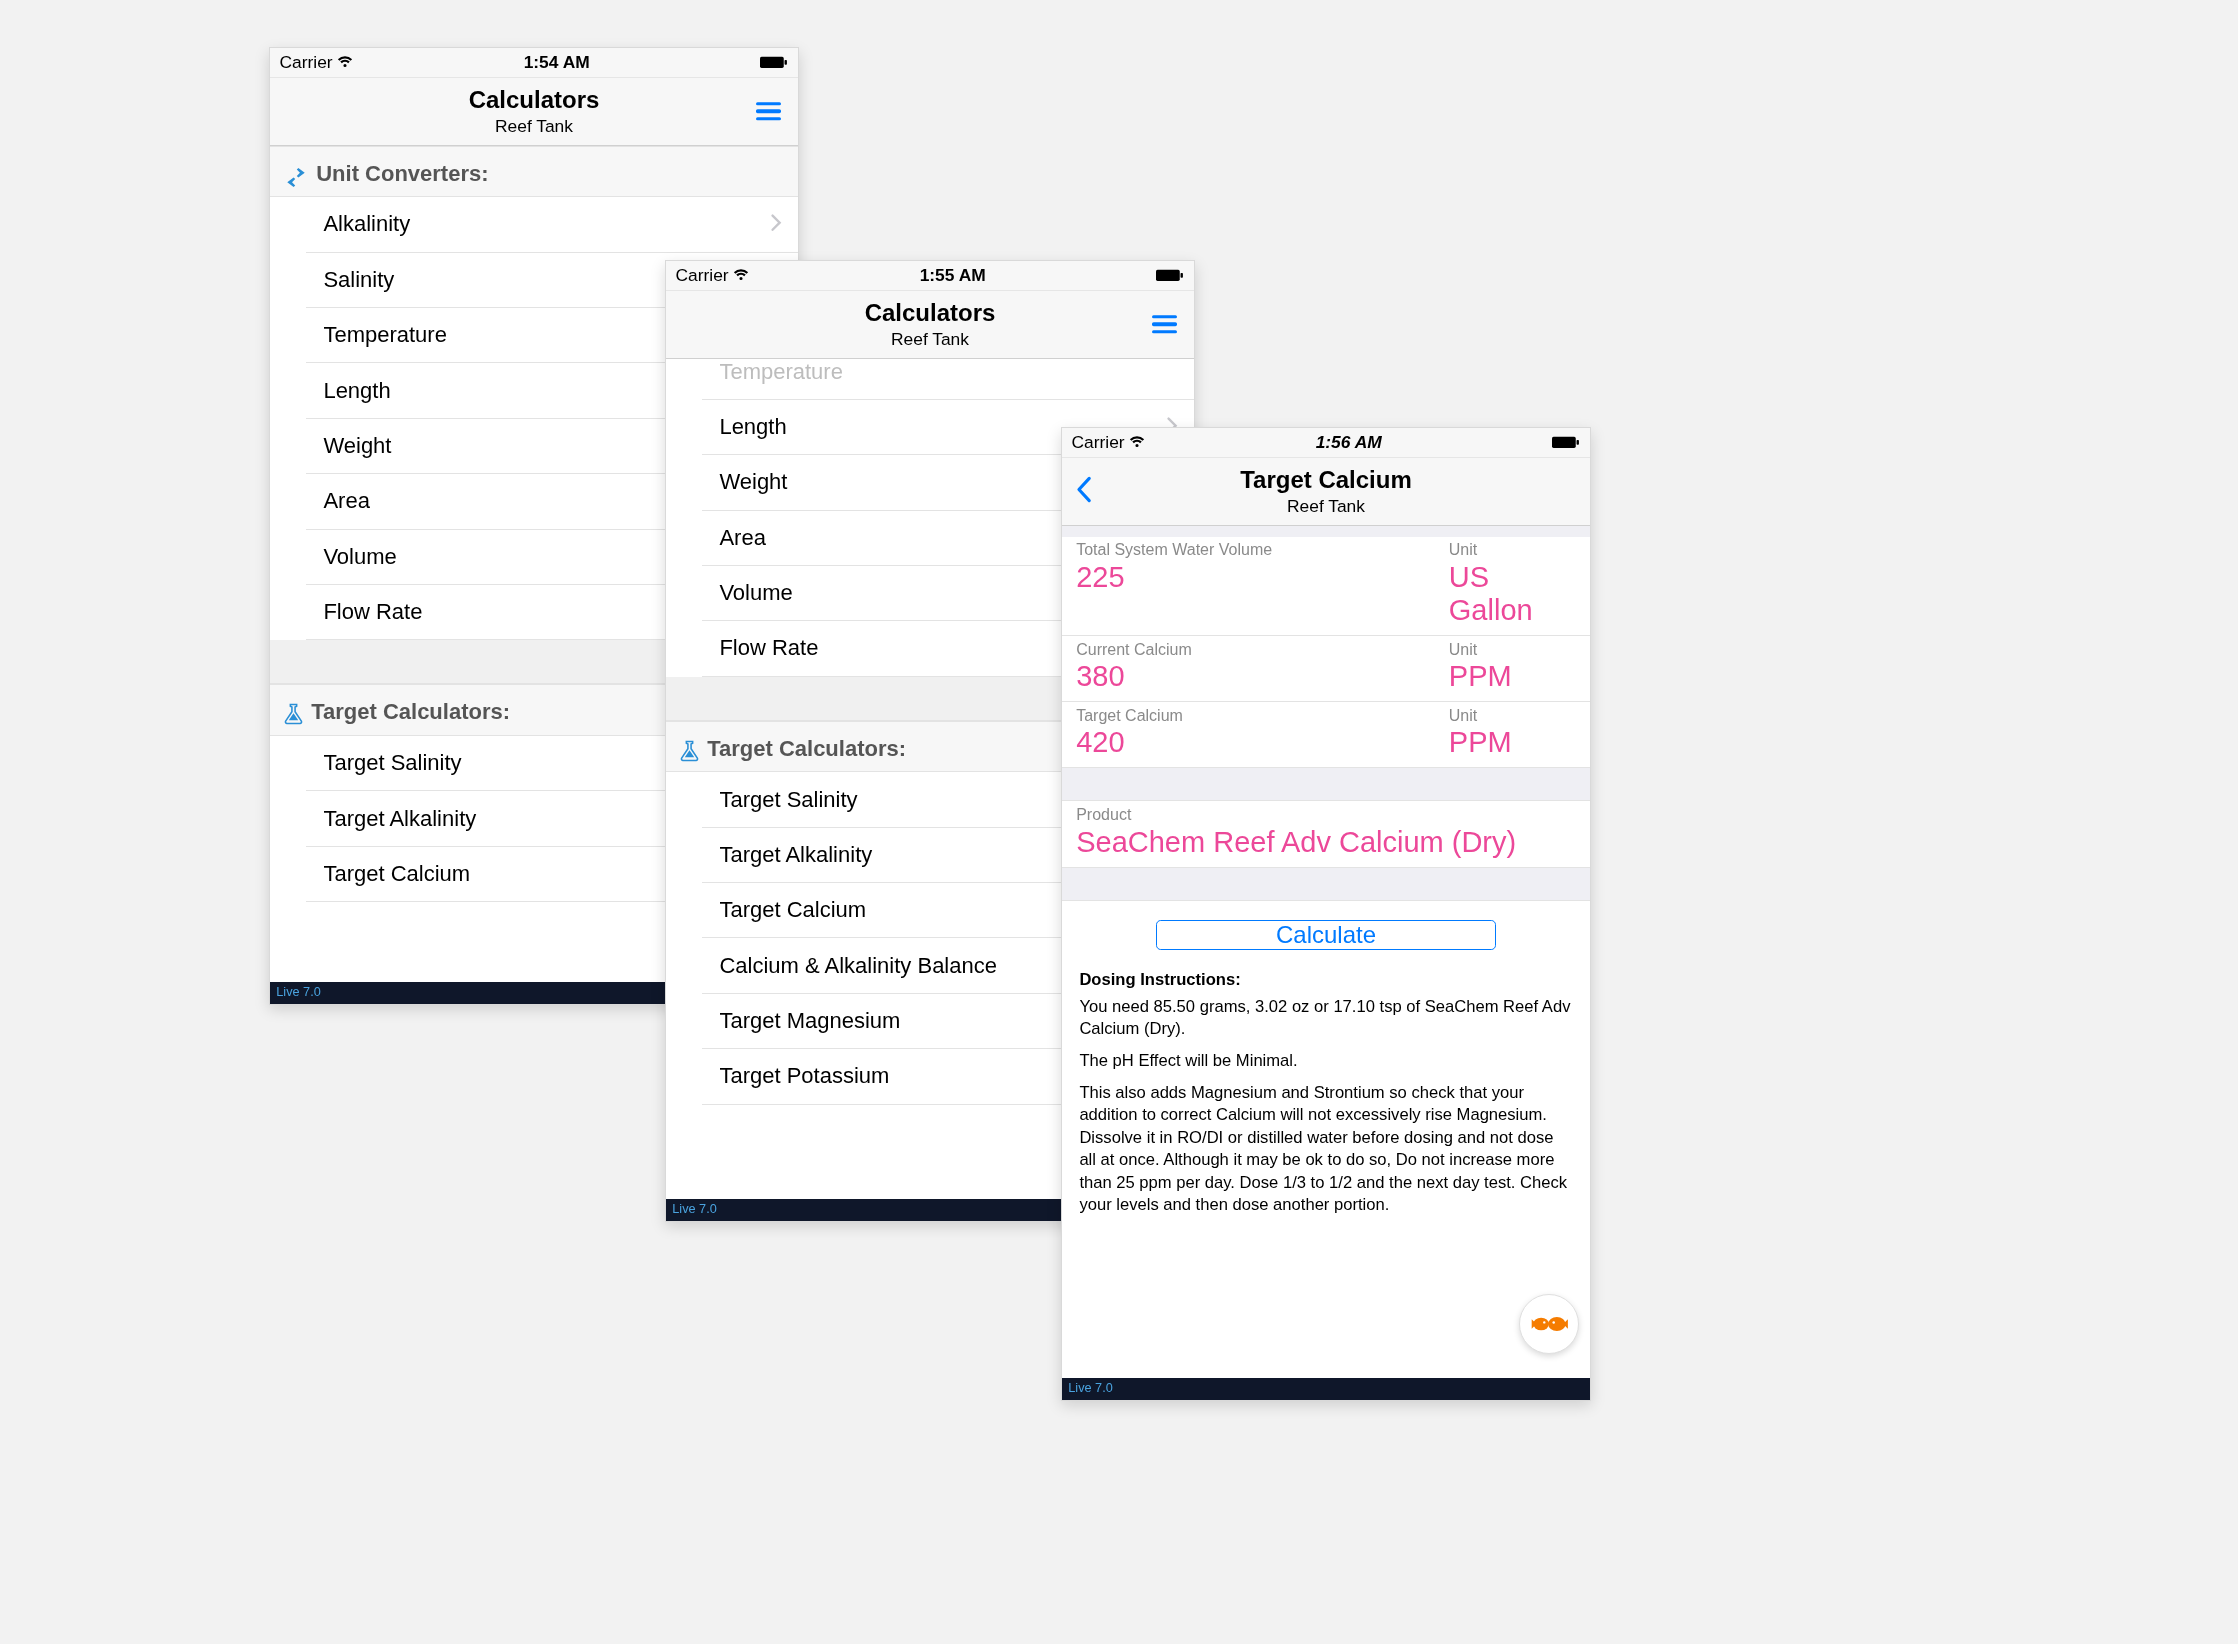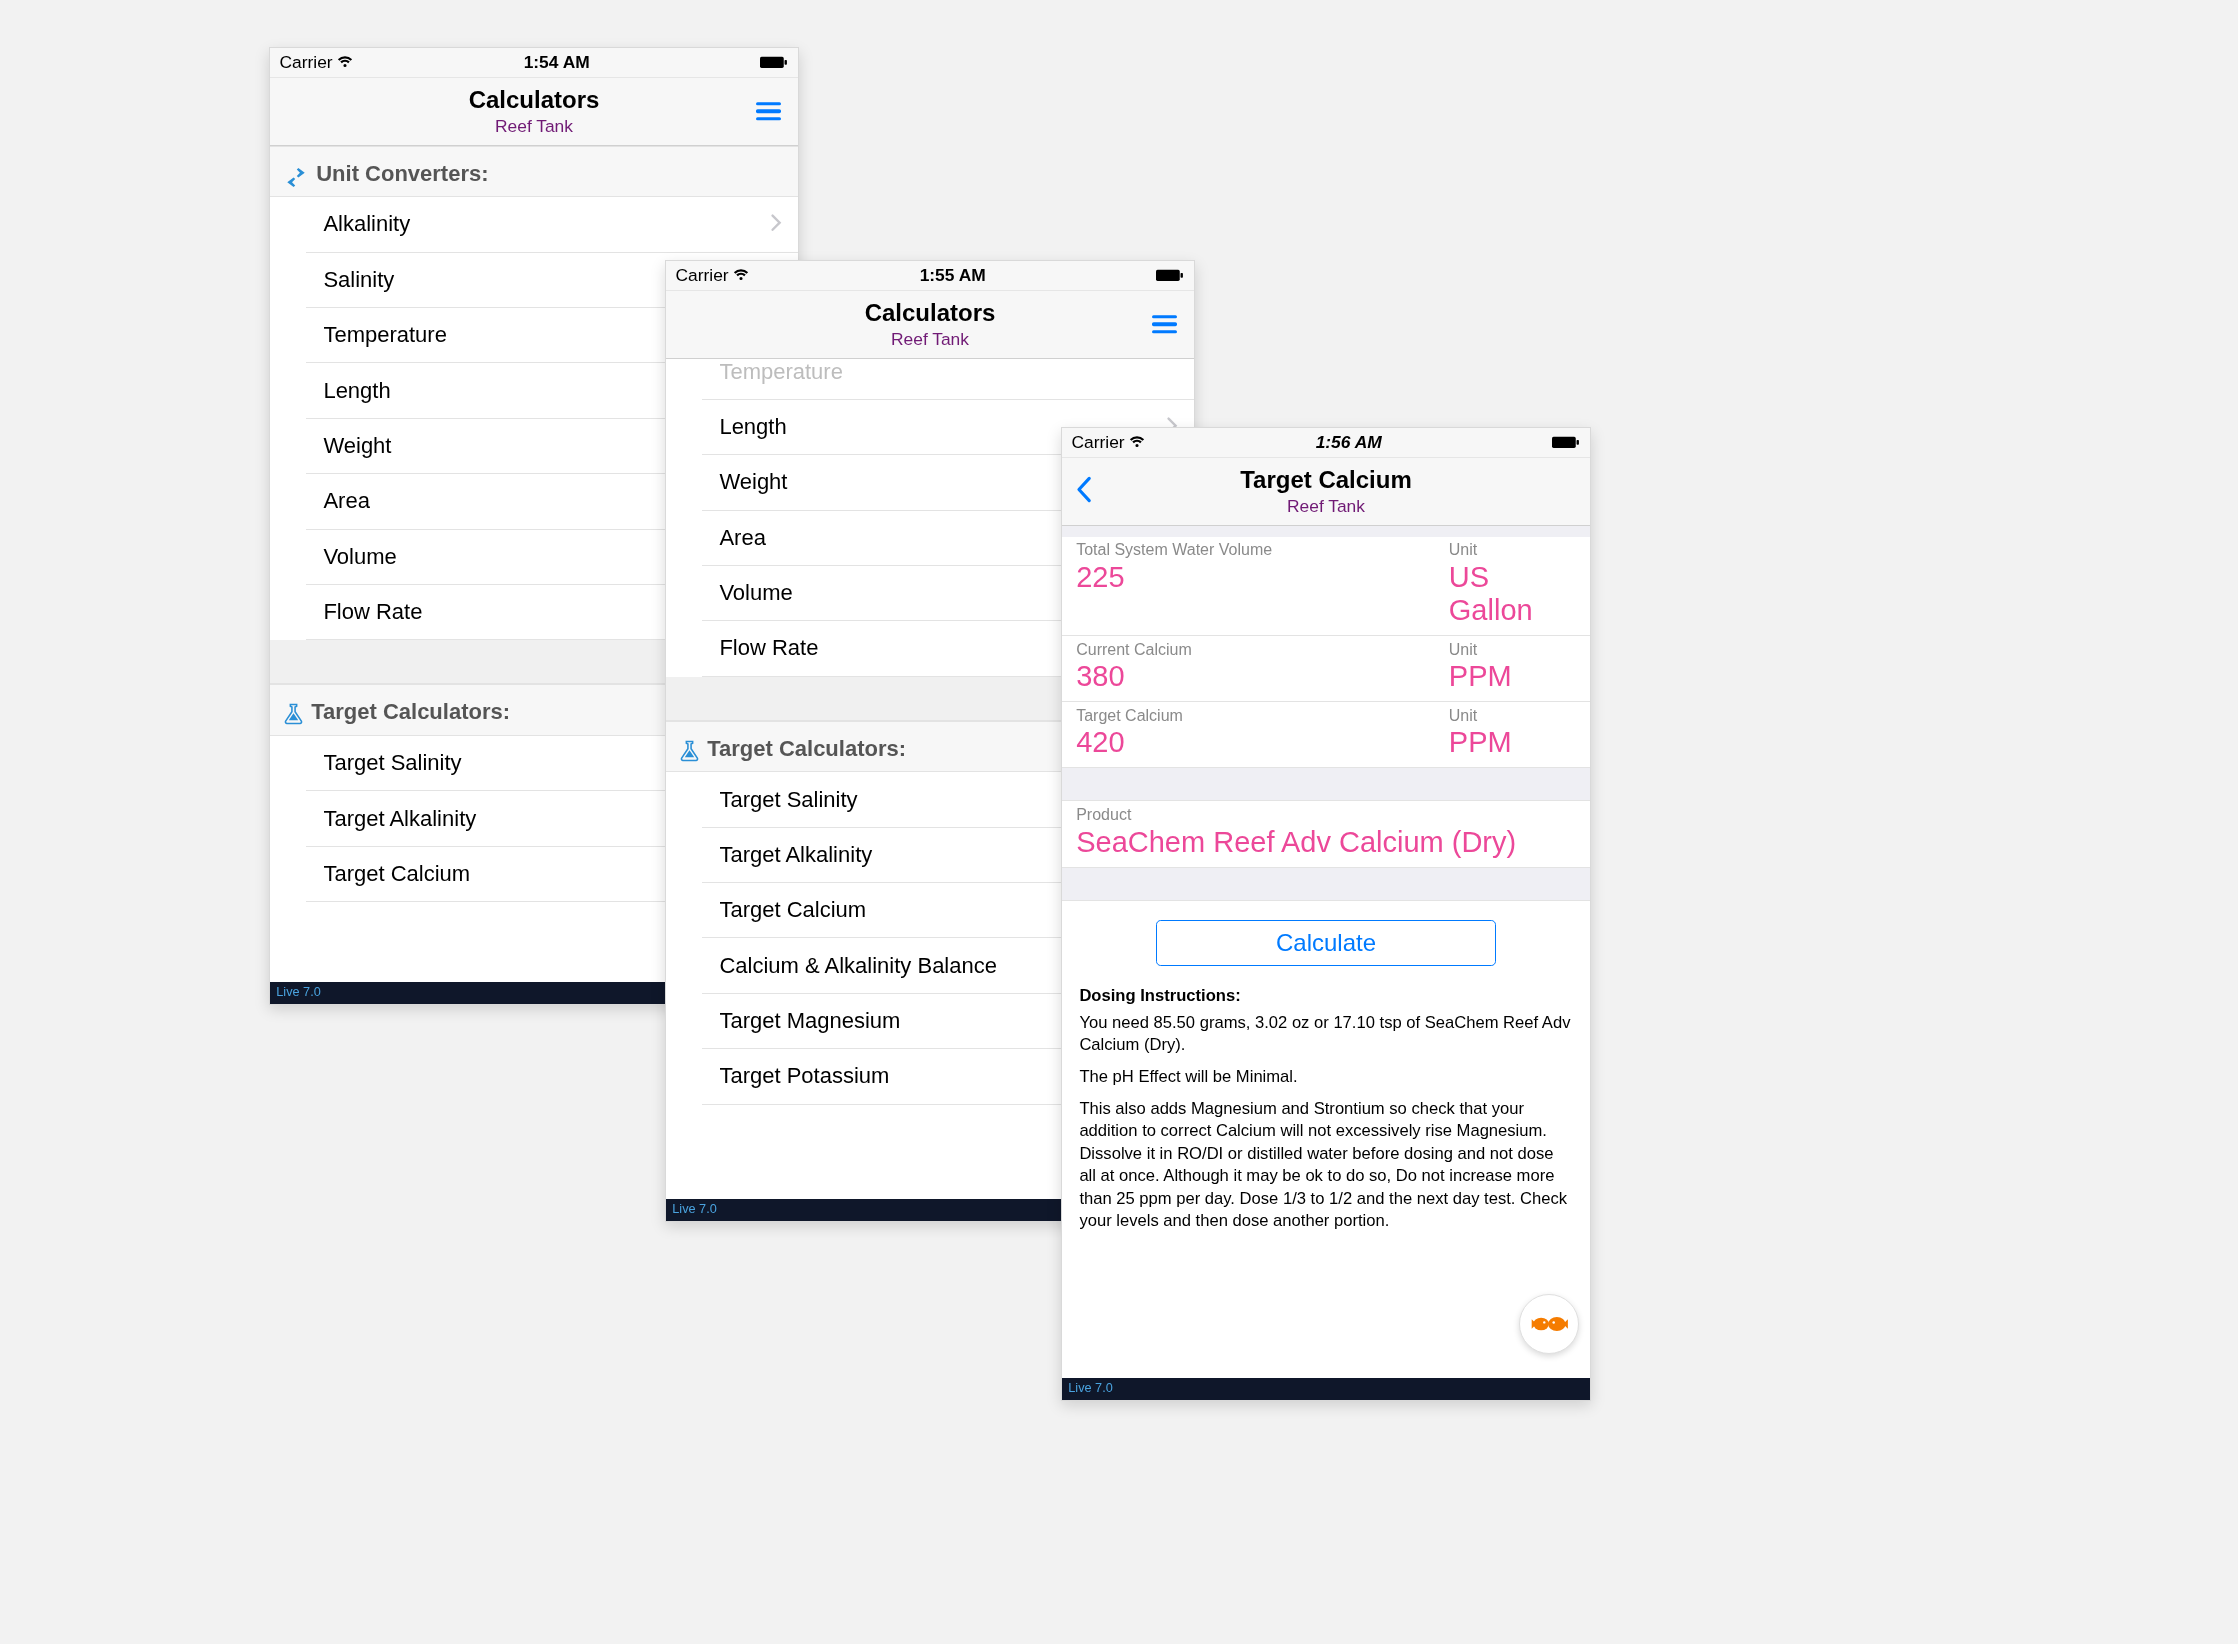--- a/index.html
+++ b/index.html
@@ -45,21 +45,21 @@
     padding: 8px 0 8px 0;
     text-align: center;
   }
   .nav-title {
     font-size: 24px;
     font-weight: 700;
     color: #000;
   }
   .nav-subtitle {
     font-size: 17.4px;
-    color: #701a75;
+    color: #000000;
     margin-top: 1.6px;
   }
   .nav-menu {
     position: absolute;
     right: 17.4px;
     top: 50%;
     transform: translateY(-50%);
   }
   .nav-back {
     position: absolute;
@@ -135,21 +135,21 @@
   .field-value {
     font-size: 29px;
     color: #ec4899;
     margin-top: 1.6px;
   }
   .form-gap { height: 33px; background:#efeff4; border-bottom:0.8px solid #e3e3e3; }
 
   .calc-btn {
     margin: 19px auto;
     width: 340px;
-    padding: 8px 0;
+    padding: 0 0;
     border: 1.6px solid #007aff;
     border-radius: 4.7px;
     background:#fff;
     color:#007aff;
     font-size: 24px;
     text-align: center;
   }
 
   .instr {
     padding: 0 17.4px 32px 17.4px;

